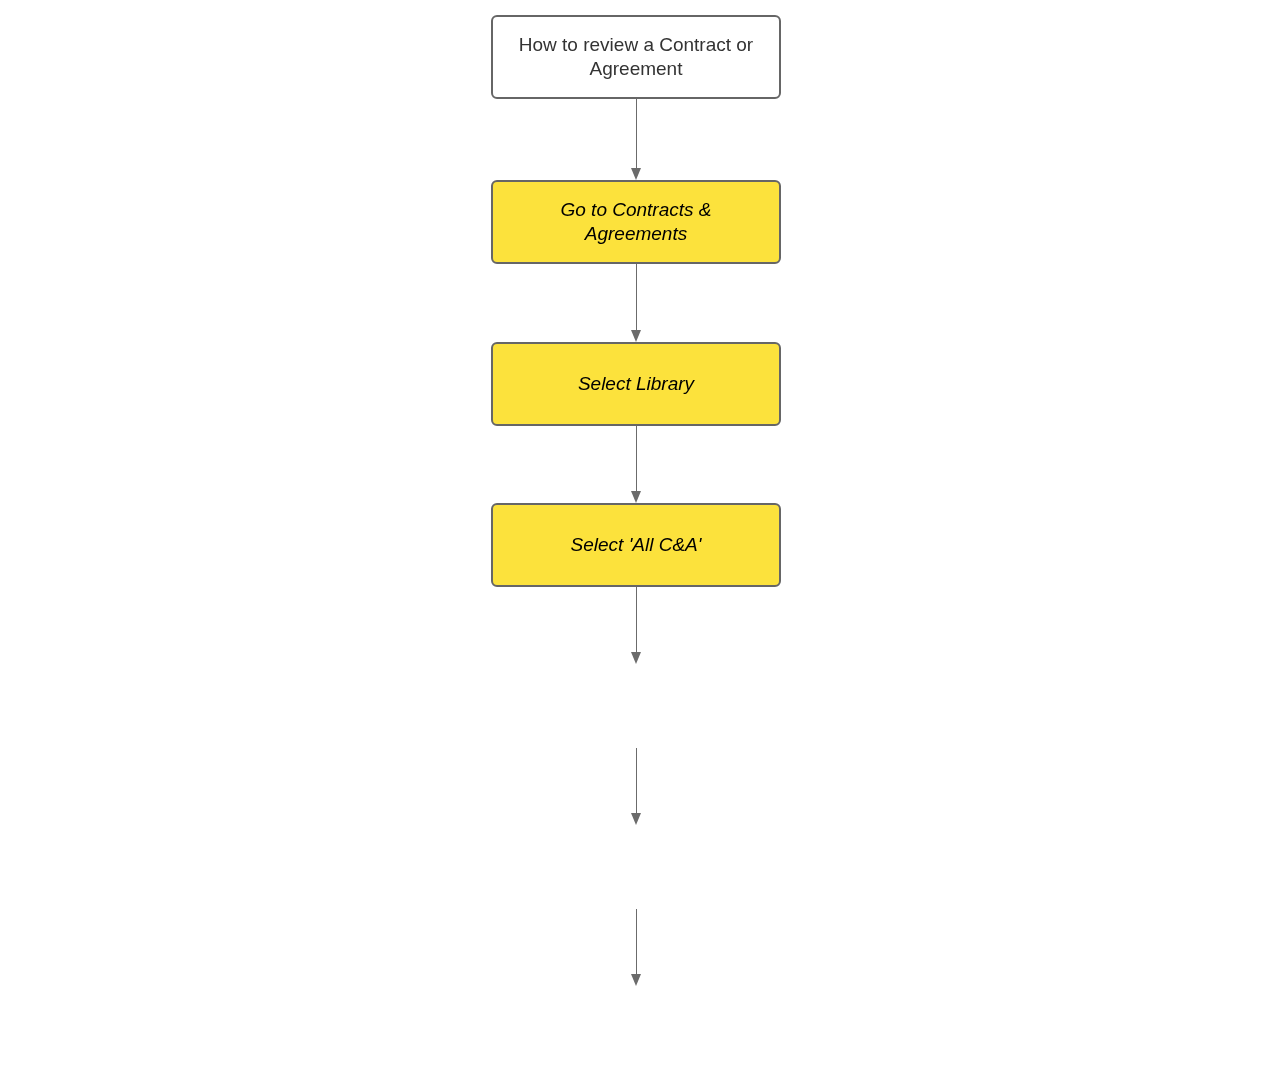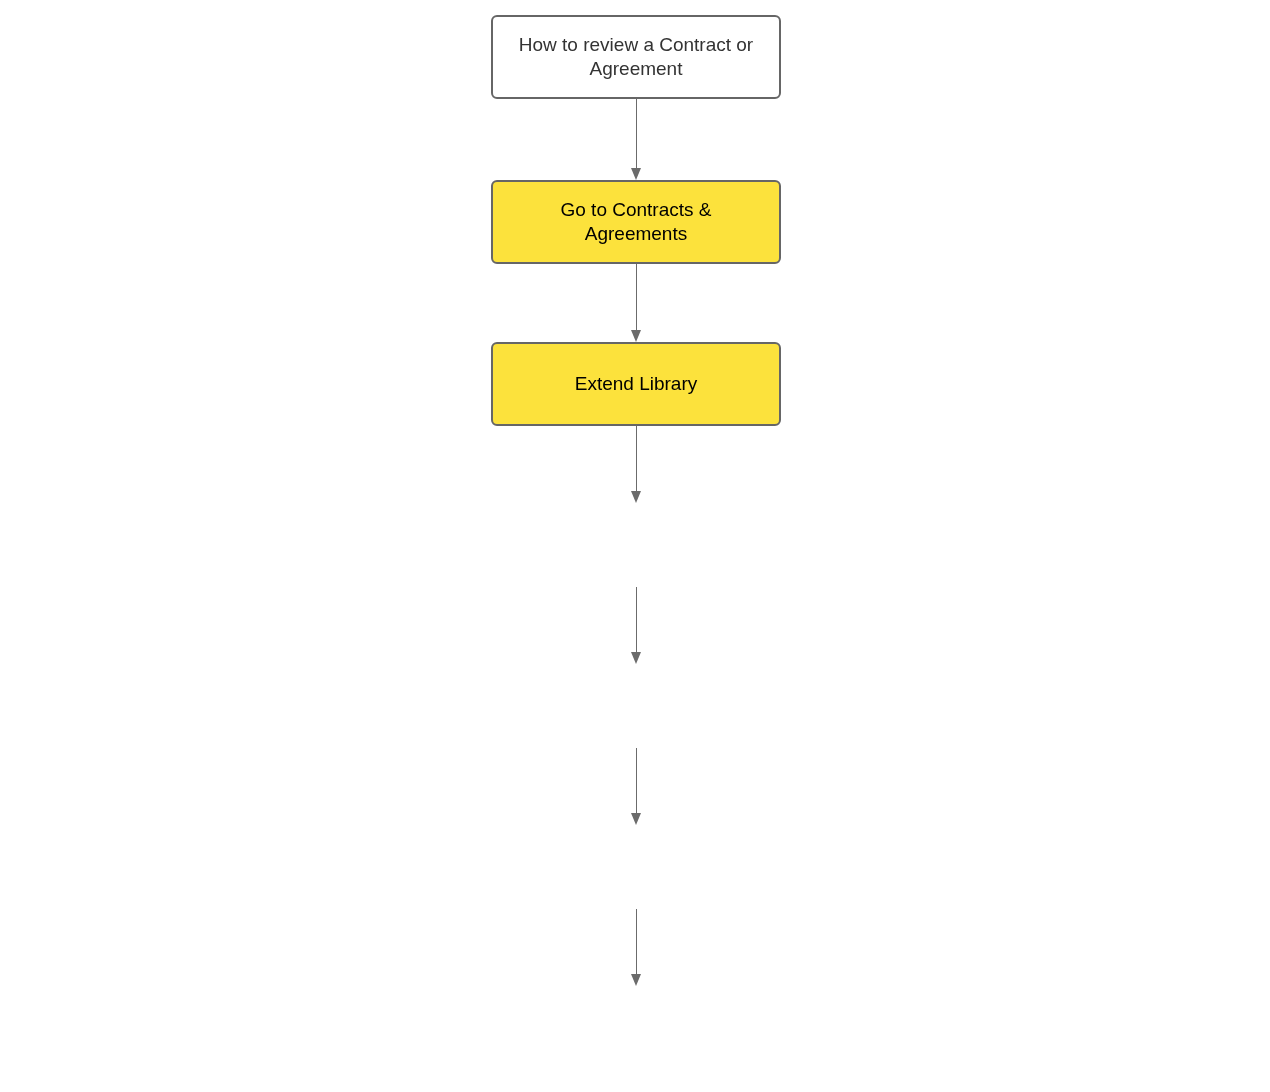--- a/index.html
+++ b/index.html
@@ -37,20 +37,21 @@
     white-space: pre-line;
     padding: 20px 8px;
   }
   .node.terminator {
     background: var(--title-fill);
     color: var(--title-text);
   }
   .node.process {
     background: var(--node-fill);
     color: var(--node-text);
+    font-style: italic;
   }
   .arrow {
     position: absolute;
     left: 631px;
     width: 10px;
   }
   .arrow-line {
     position: absolute;
     left: 4.5px;
     top: 0;
@@ -83,27 +84,28 @@
   </div>
 
   <div class="node process" style="top:180px">Go to Contracts &amp;
 Agreements</div>
 
   <div class="arrow" style="top:264px;height:78px">
     <div class="arrow-line"></div>
     <div class="arrow-head"></div>
   </div>
 
-  <div class="node process" style="top:342px">Extend Library</div>
+  <div class="node process" style="top:342px">Select Library</div>
 
   <div class="arrow" style="top:426px;height:77px">
     <div class="arrow-line"></div>
     <div class="arrow-head"></div>
   </div>
 
+  <div class="node process" style="top:503px">Select 'All C&amp;A'</div>
 
   <div class="arrow" style="top:587px;height:77px">
     <div class="arrow-line"></div>
     <div class="arrow-head"></div>
   </div>
 
 
   <div class="arrow" style="top:748px;height:77px">
     <div class="arrow-line"></div>
     <div class="arrow-head"></div>

